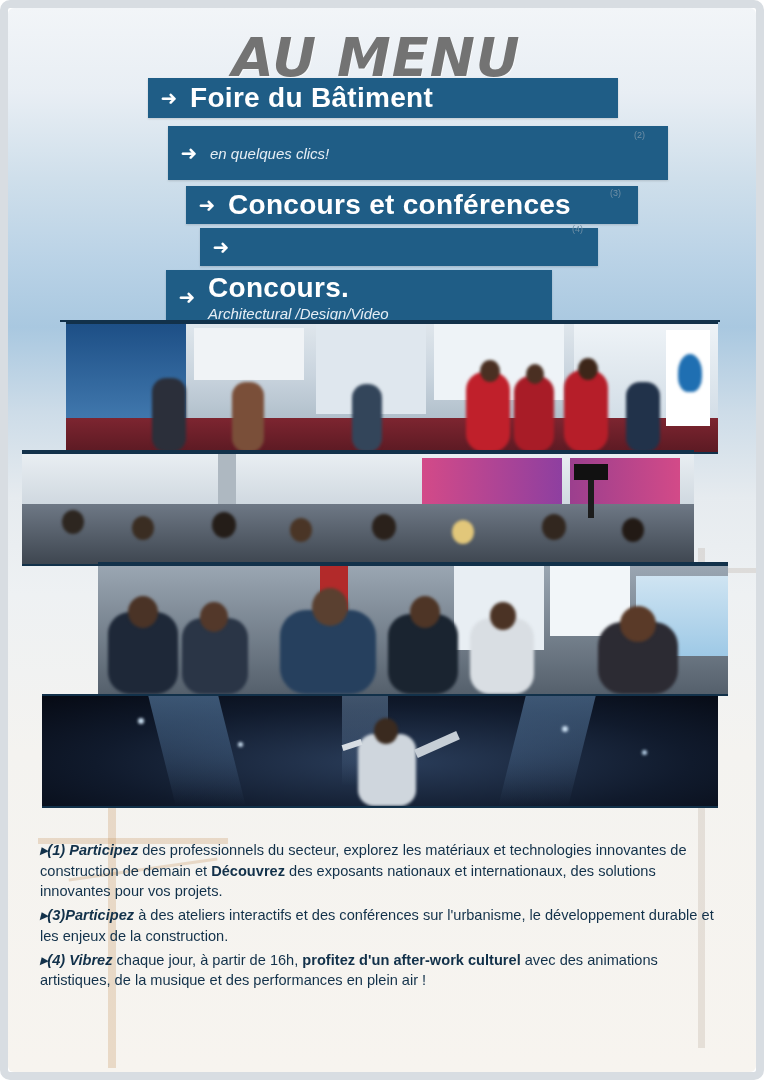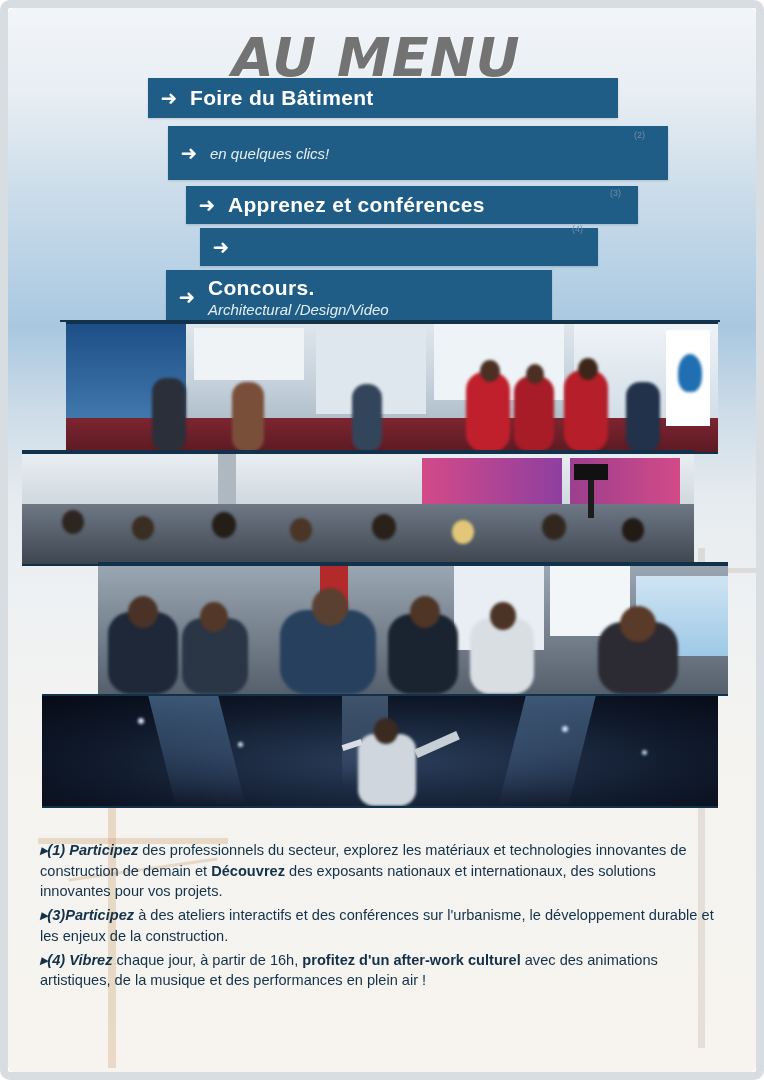--- a/index.html
+++ b/index.html
@@ -72,21 +72,21 @@
     box-shadow: 0 1px 2px rgba(0,0,0,0.15);
   }
   .menu-bar .arrow {
     width: 42px;
     flex: 0 0 42px;
     text-align: center;
     font-size: 20px;
     color: #ffffff;
   }
   .menu-bar .txt {
-    font-size: 21px;
+    font-size: 28px;
     font-weight: bold;
     letter-spacing: 0.3px;
     white-space: nowrap;
   }
   .menu-bar .sub {
     font-size: 15px;
     font-style: italic;
     font-weight: normal;
     color: #e6eef5;
     margin-top: 1px;
@@ -187,21 +187,21 @@
       <span class="arrow">➜</span>
       <div class="menu-col">
         <span class="sub">en quelques clics!</span>
       </div>
     </div>
     <span class="sup" style="left:634px; top:116px;">(2)</span>
 
     <div class="menu-bar bar3">
       <span class="arrow">➜</span>
       <div class="menu-col">
-        <span class="txt">Apprenez et conférences</span>
+        <span class="txt">Concours et conférences</span>
       </div>
     </div>
     <span class="sup" style="left:610px; top:174px;">(3)</span>
 
     <div class="menu-bar bar4">
       <span class="arrow">➜</span>
     </div>
     <span class="sup" style="left:572px; top:210px;">(4)</span>
 
     <div class="menu-bar bar5">

